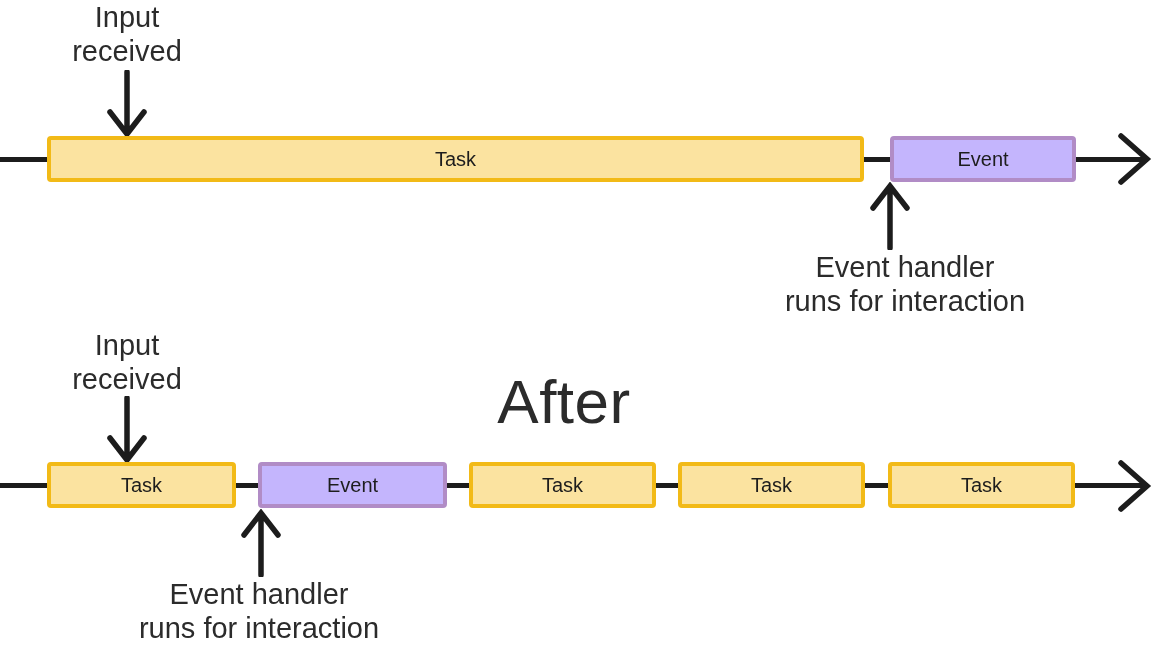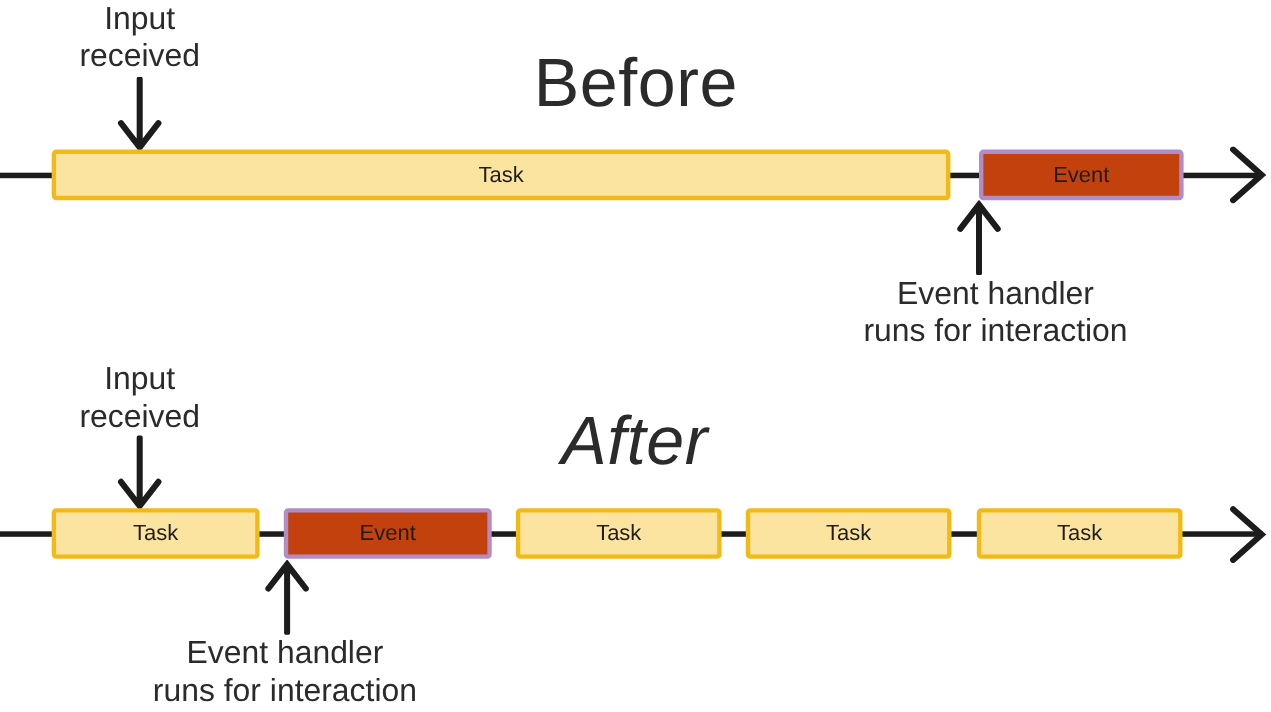--- a/index.html
+++ b/index.html
@@ -48,21 +48,21 @@
     align-items: center;
     justify-content: center;
     font-size: 20px;
     color: #1d1d1d;
   }
   .block.task {
     background: #fbe3a0;
     border-color: #f2ba17;
   }
   .block.event {
-    background: #c2410c;
+    background: #c4b5fd;
     border-color: #b18cc6;
   }
   .arrow {
     position: absolute;
   }
   .arrow path {
     stroke: #1c1c1c;
     stroke-width: 5.5;
     fill: none;
     stroke-linecap: round;
@@ -74,21 +74,20 @@
 
 <div class="canvas">
 
   <div class="label" style="left:27px; top:0px; width:200px;">Input
 received</div>
 
   <svg class="arrow" style="left:105px; top:70px;" width="44" height="68" viewBox="0 0 44 68">
     <path d="M22 2 L22 60 M5 42 L22 64 L39 42"></path>
   </svg>
 
-  <div class="title" style="left:378px; top:44px;">Before</div>
 
   <div class="tl-line" style="left:0px; top:157px; width:1148px;"></div>
 
   <div class="block task" style="left:47px; top:136px; width:817px;">
     <span>Task</span>
   </div>
 
   <div class="block event" style="left:890px; top:136px; width:186px;">
     <span>Event</span>
   </div>
@@ -104,21 +103,21 @@
   <div class="label" style="left:735px; top:250px; width:340px;">Event handler
 runs for interaction</div>
 
   <div class="label" style="left:27px; top:328px; width:200px;">Input
 received</div>
 
   <svg class="arrow" style="left:105px; top:396px;" width="44" height="68" viewBox="0 0 44 68">
     <path d="M22 2 L22 60 M5 42 L22 64 L39 42"></path>
   </svg>
 
-  <div class="title" style="left:377px; top:370px;font-style:italic;">After</div>
+  <div class="title" style="left:364px; top:370px;">After</div>
 
   <div class="tl-line" style="left:0px; top:483px; width:1148px;"></div>
 
   <div class="block task" style="left:47px; top:462px; width:189px;">
     <span>Task</span>
   </div>
 
   <div class="block event" style="left:258px; top:462px; width:189px;">
     <span>Event</span>
   </div>

